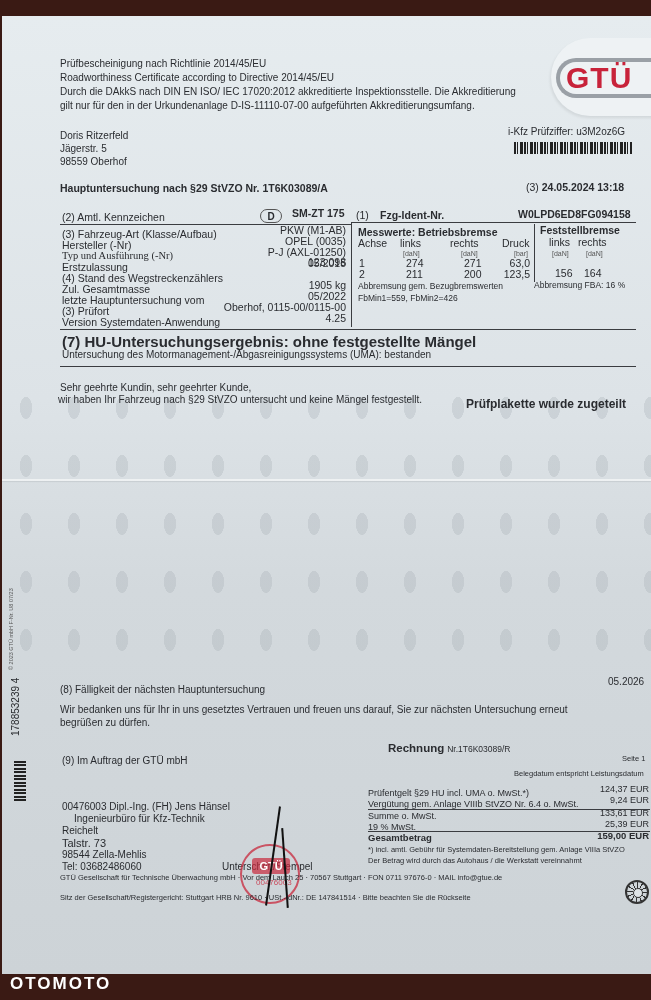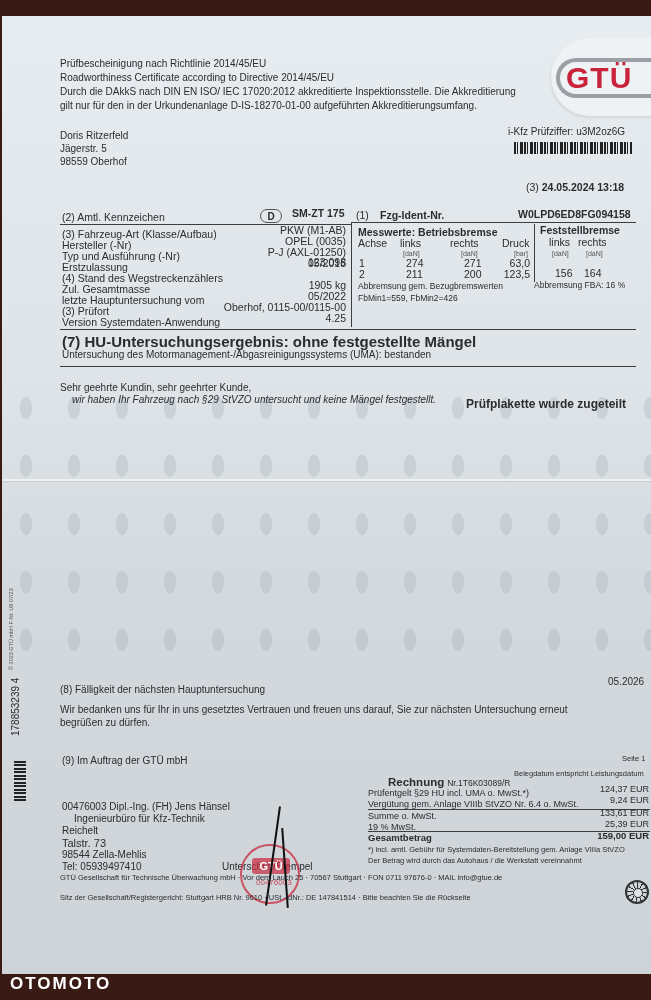--- a/index.html
+++ b/index.html
@@ -68,29 +68,30 @@
   <div class="fold-h" style="top:463px;"></div>
 
   <div class="logo-tab"></div>
   <div class="logo">
       <span>GTÜ</span>
     </div>
 
   <div class="t" style="left:58px;top:42px;font-size:10px;">Prüfbescheinigung nach Richtlinie 2014/45/EU</div>
   <div class="t" style="left:58px;top:56px;font-size:10px;">Roadworthiness Certificate according to Directive 2014/45/EU</div>
   <div class="t" style="left:58px;top:70px;font-size:10px;">Durch die DAkkS nach DIN EN ISO/ IEC 17020:2012 akkreditierte Inspektionsstelle. Die Akkreditierung</div>
-  <div class="t" style="left:58px;top:84px;font-size:10px;">gilt nur für den in der Urkundenanlage D-IS-18270-01-00 aufgeführten Akkreditierungsumfang.</div>
+  <div class="t" style="left:58px;top:84px;font-size:10px;">gilt nur für den in der Urkundenanlage D-IS-11110-07-00 aufgeführten Akkreditierungsumfang.</div>
 
   <div class="t" style="left:58px;top:114px;font-size:10px;">Doris Ritzerfeld</div>
   <div class="t" style="left:58px;top:127px;font-size:10px;">Jägerstr. 5</div>
   <div class="t" style="left:58px;top:140px;font-size:10px;">98559 Oberhof</div>
 
   <div class="t" style="left:506px;top:110px;font-size:10px;">i-Kfz Prüfziffer: u3M2oz6G</div>
   <div class="barcode" style="left:512px;top:126px;width:118px;"></div>
 
+  <div class="t b" style="left:58px;top:166px;font-size:10.5px;">Hauptuntersuchung nach §29 StVZO Nr. 1T6K03089/A</div>
   <div class="t" style="left:524px;top:165px;font-size:10.5px;">
     <span>(3)</span>
     <span class="b">24.05.2024 13:18</span>
   </div>
 
   <div class="t" style="left:60px;top:195px;"><span>(2) Amtl. Kennzeichen</span></div>
   <div class="d-oval" style="left:258px;top:193px;">D</div>
   <div class="t b" style="left:290px;top:191px;">SM-ZT 175</div>
   <div class="t" style="left:354px;top:193px;">(1)</div>
   <div class="t b" style="left:378px;top:193px;">Fzg-Ident-Nr.</div>
@@ -98,21 +99,21 @@
 
   <div class="hr" style="left:58px;top:208px;width:292px;"></div>
   <div class="hr" style="left:350px;top:206px;width:284px;"></div>
   <div class="vr" style="left:349px;top:206px;height:105px;"></div>
 
   <div>
     <div class="t" style="left:60px;top:212px;">(3) Fahrzeug-Art (Klasse/Aufbau)</div>
     <div class="t r" style="left:200px;width:144px;top:208px;">PKW (M1-AB)</div>
     <div class="t" style="left:60px;top:223px;">Hersteller (-Nr)</div>
     <div class="t r" style="left:200px;width:144px;top:219px;">OPEL (0035)</div>
-    <div class="t" style="left:60px;top:234px;">Typ und Ausführung (-Nr)</div>
+    <div class="t" style="left:60px;top:234px;font-family:Liberation Serif, serif;">Typ und Ausführung (-Nr)</div>
     <div class="t r" style="left:200px;width:144px;top:230px;">P-J (AXL-01250)</div>
     <div class="t" style="left:60px;top:245px;">Erstzulassung</div>
     <div class="t r" style="left:200px;width:144px;top:241px;">05/2015</div>
     <div class="t" style="left:60px;top:256px;">(4) Stand des Wegstreckenzählers</div>
     <div class="t r" style="left:200px;width:144px;top:240px;text-align:right;">123.098</div>
     <div class="t" style="left:60px;top:267px;">Zul. Gesamtmasse</div>
     <div class="t r" style="left:200px;width:144px;top:263px;">1905 kg</div>
     <div class="t" style="left:60px;top:278px;">letzte Hauptuntersuchung vom</div>
     <div class="t r" style="left:200px;width:144px;top:274px;">05/2022</div>
     <div class="t" style="left:60px;top:289px;">(3) Prüfort</div>
@@ -157,30 +158,30 @@
   </div>
 
   <div class="hr" style="left:58px;top:313px;width:576px;"></div>
 
   <div class="t b" style="left:60px;top:319px;font-size:15px;line-height:14px;">(7) HU-Untersuchungsergebnis: ohne festgestellte Mängel</div>
   <div class="t b" style="left:464px;top:334px;font-size:12px;line-height:14px;margin-top:47px;">Prüfplakette wurde zugeteilt</div>
   <div class="t" style="left:60px;top:333px;font-size:10px;">Untersuchung des Motormanagement-/Abgasreinigungssystems (UMA): bestanden</div>
   <div class="hr" style="left:58px;top:350px;width:576px;"></div>
 
   <div class="t" style="left:58px;top:366px;font-size:10px;">Sehr geehrte Kundin, sehr geehrter Kunde,</div>
-  <div class="t" style="left:70px;top:378px;font-size:10px;font-style:italic;">wir haben Ihr Fahrzeug nach §29 StVZO untersucht und keine Mängel festgestellt.</div>
+  <div class="t" style="left:56px;top:378px;font-size:10px;">wir haben Ihr Fahrzeug nach §29 StVZO untersucht und keine Mängel festgestellt.</div>
 
   <div class="t" style="left:58px;top:668px;font-size:10px;">(8) Fälligkeit der nächsten Hauptuntersuchung</div>
   <div class="t" style="left:606px;top:660px;font-size:10px;">05.2026</div>
 
   <div class="t" style="left:58px;top:688px;font-size:10px;">Wir bedanken uns für Ihr in uns gesetztes Vertrauen und freuen uns darauf, Sie zur nächsten Untersuchung erneut</div>
   <div class="t" style="left:58px;top:701px;font-size:10px;">begrüßen zu dürfen.</div>
 
   <div class="t" style="left:620px;top:737px;font-size:7.5px;">Seite 1</div>
-  <div class="t" style="left:366px;top:760px;padding-left:20px;">
+  <div class="t" style="left:366px;top:726px;padding-left:20px;">
     <span class="b" style="font-size:11.5px;">Rechnung</span>
     <span style="font-size:8.5px;">Nr.1T6K03089/R</span>
   </div>
   <div class="t" style="left:512px;top:752px;font-size:7.5px;">Belegdatum entspricht Leistungsdatum</div>
 
   <div class="t" style="left:366px;top:771px;font-size:9px;">Prüfentgelt §29 HU incl. UMA o. MwSt.*)</div>
   <div class="t r" style="left:560px;width:87px;top:767px;font-size:9px;">124,37 EUR</div>
   <div class="t" style="left:366px;top:782px;font-size:9px;">Vergütung gem. Anlage VIIIb StVZO Nr. 6.4 o. MwSt.</div>
   <div class="t r" style="left:560px;width:87px;top:778px;font-size:9px;">9,24 EUR</div>
   <div class="hr" style="left:366px;top:793px;width:282px;"></div>
@@ -193,21 +194,21 @@
   <div class="t b r" style="left:560px;width:87px;top:814px;font-size:9.5px;">159,00 EUR</div>
   <div class="t" style="left:366px;top:828px;font-size:7.5px;">*) incl. amtl. Gebühr für Systemdaten-Bereitstellung gem. Anlage VIIIa StVZO</div>
   <div class="t" style="left:366px;top:839px;font-size:7.5px;">Der Betrag wird durch das Autohaus / die Werkstatt vereinnahmt</div>
 
   <div class="t" style="left:60px;top:739px;font-size:10px;">(9) Im Auftrag der GTÜ mbH</div>
   <div class="t" style="left:60px;top:785px;font-size:10px;">00476003 Dipl.-Ing. (FH) Jens Hänsel</div>
   <div class="t" style="left:60px;top:797px;font-size:10px;margin-left:12px;">Ingenieurbüro für Kfz-Technik</div>
   <div class="t" style="left:60px;top:809px;font-size:10px;">Reichelt</div>
   <div class="t" style="left:60px;top:821px;font-size:11px;">Talstr. 73</div>
   <div class="t" style="left:60px;top:833px;font-size:10px;">98544 Zella-Mehlis</div>
-  <div class="t" style="left:60px;top:845px;font-size:10px;">Tel: 05939497410</div>
+  <div class="t" style="left:60px;top:845px;font-size:10px;">Tel: 03682486060</div>
   <div class="t" style="left:220px;top:845px;font-size:10px;">Unterschrift/Stempel</div>
 
   <div class="stamp">
     <div class="logo-s">GTÜ</div>
     <div class="num">00476003</div>
   </div>
   <div class="sig"></div>
   <div class="sig2"></div>
 
   <div class="t" style="left:58px;top:857px;font-size:7.5px;line-height:10px;">GTÜ Gesellschaft für Technische Überwachung mbH · Vor dem Lauch 25 · 70567 Stuttgart · FON 0711 97676-0 · MAIL info@gtue.de</div>

